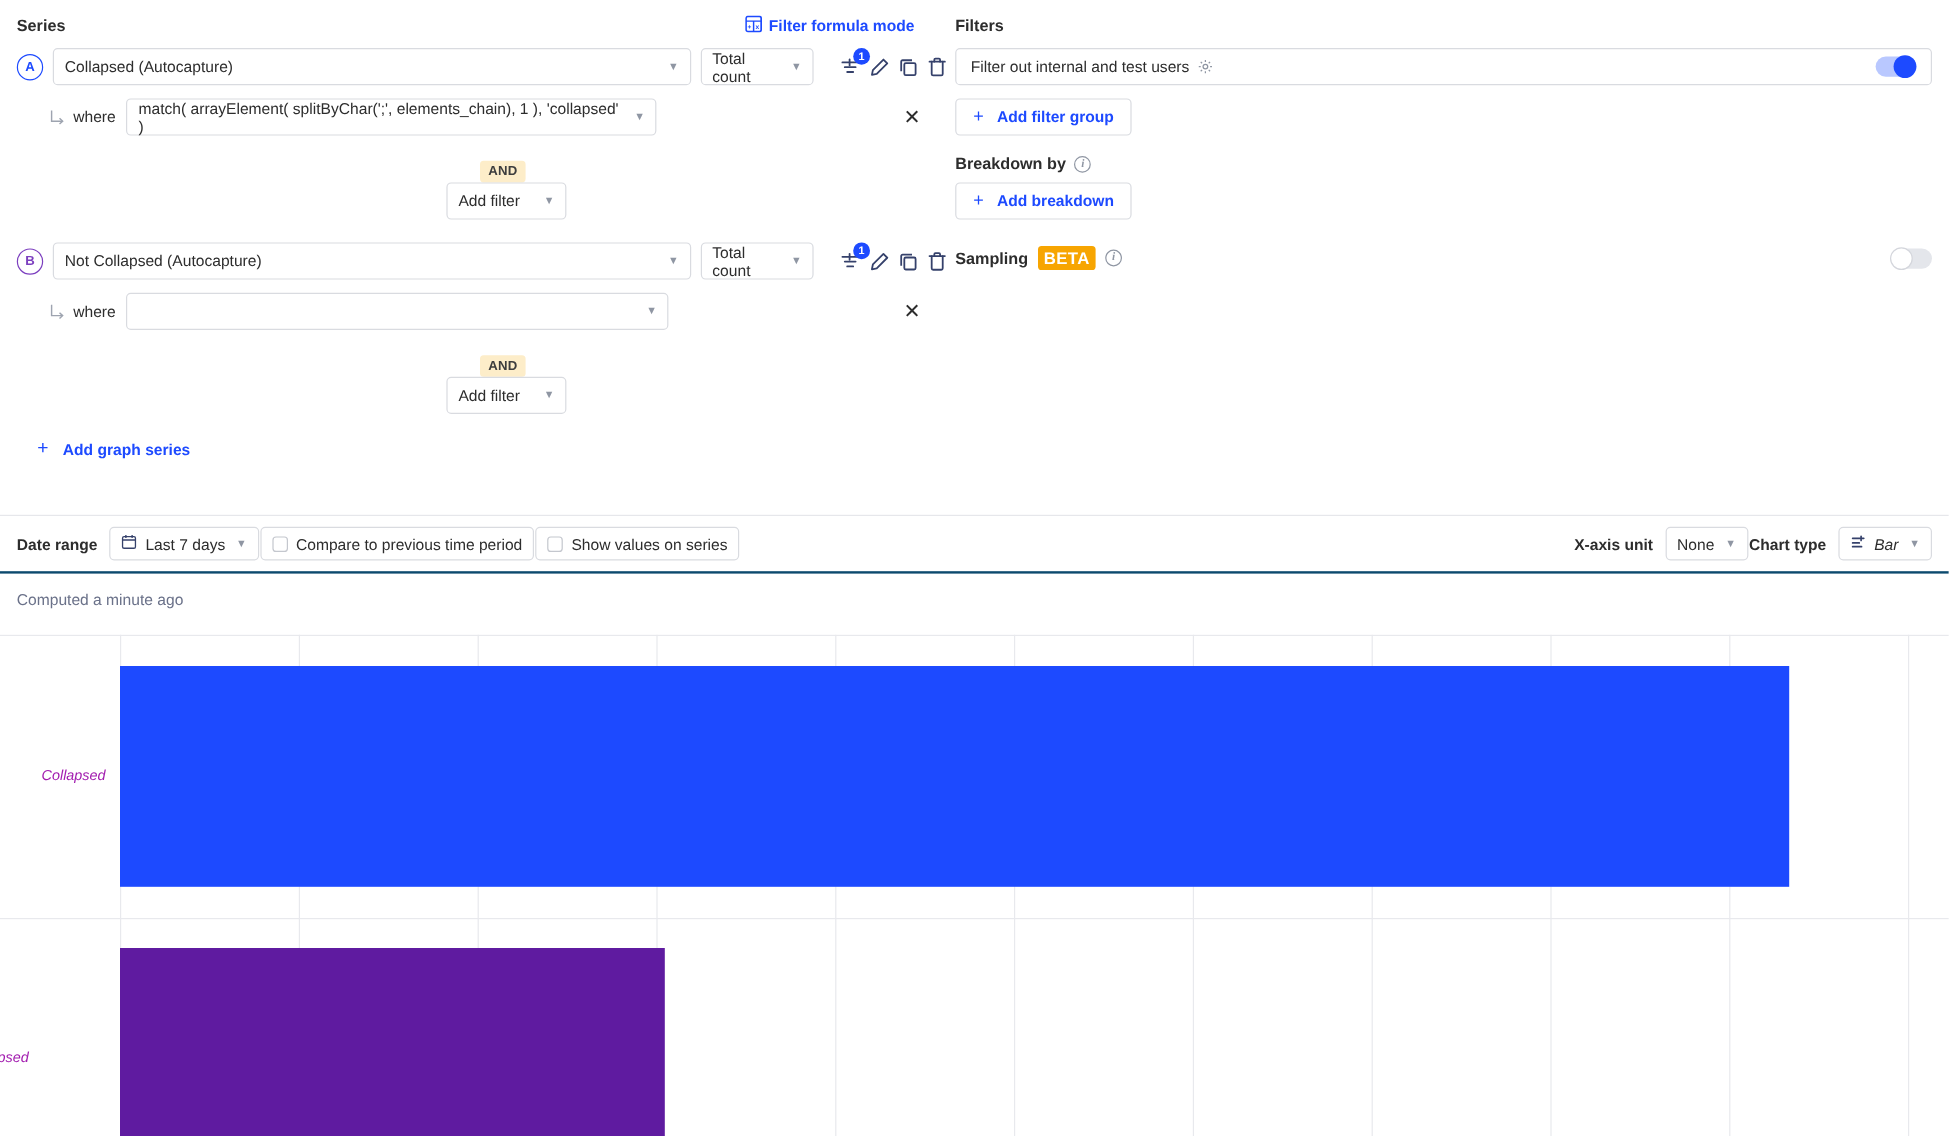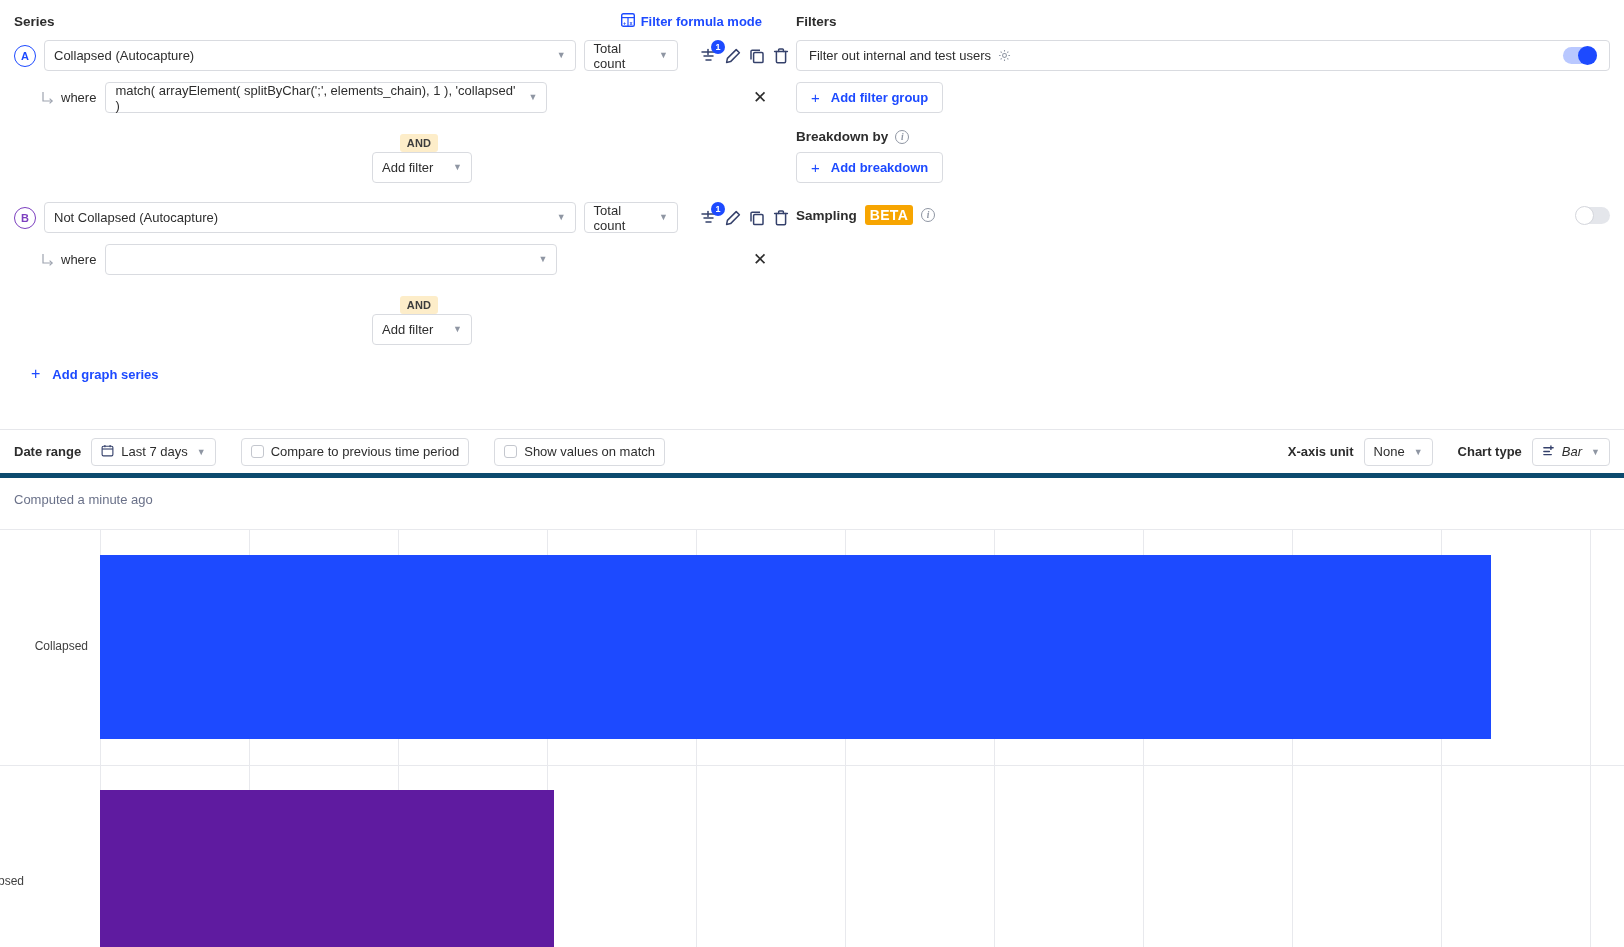--- a/index.html
+++ b/index.html
@@ -136,44 +136,44 @@
   .sampling-row .lbl { font-size:13.5px; font-weight:bold; }
   .beta {
     background:#f7a501; color:#fff; font-size:14px; font-weight:bold;
     padding:2px 5px; border-radius:3px; letter-spacing:.3px;
   }
 
   
   .hr { border-top:1px solid #e6e7eb; }
   .toolbar {
     display:flex; align-items:center; height:48px;
-    padding:0 14px; border-bottom:5px solid #0c4a6e;
+    padding:0 14px; border-bottom:2px solid #0c4a6e;
   }
   .tb-label { font-size:13px; font-weight:bold; margin-right:10px; }
   .tb-ctl {
     height:28px; border:1px solid #d9dbe0; border-radius:4px;
     display:inline-flex; align-items:center; gap:7px;
     padding:0 9px; font-size:13px; cursor:pointer; background:#fff;
-    margin-right:25px; color:#2d2d2d;
+    margin-right:1px; color:#2d2d2d;
   }
   .tb-ctl .caret { color:#8f96a3; font-size:9px; margin-left:2px; }
   .chk { width:13px; height:13px; border:1.5px solid #c4c7ce; border-radius:3px; }
   .spacer { flex:1; }
 
   .computed { font-size:13px; color:#6a7189; padding:14px 0 0 14px; }
 
   
   .chart-wrap { position:relative; height:487px; margin-top:6px; }
   .grid-v, .grid-h { position:absolute; background:#e8e9ed; }
   .grid-v { width:1px; top:16px; bottom:0; }
   .grid-h { height:1px; left:0; right:0; }
   .bar { position:absolute; }
   .ylabel {
-    position:absolute; font-size:12px; color:#404040;
-    text-align:right; white-space:nowrap;
+    position:absolute; font-size:12px; color:#a21caf;
+    text-align:right; white-space:nowrap;font-style:italic;
   }
 </style>
 </head>
 <body>
 
 <div class="top-panel">
 
   <div class="col-left">
 
     <div class="section-head">
@@ -384,21 +384,21 @@
     </span>
     <span>Last 7 days</span>
     <span class="caret">▼</span>
   </span>
   <span class="tb-ctl">
     <span class="chk"></span>
     <span>Compare to previous time period</span>
   </span>
   <span class="tb-ctl">
     <span class="chk"></span>
-    <span>Show values on match</span>
+    <span>Show values on series</span>
   </span>
 
   <span class="spacer"></span>
 
   <span class="tb-label">X-axis unit</span>
   <span class="tb-ctl">
     <span>None</span>
     <span class="caret">▼</span>
   </span>
   <span class="tb-label">Chart type</span>

